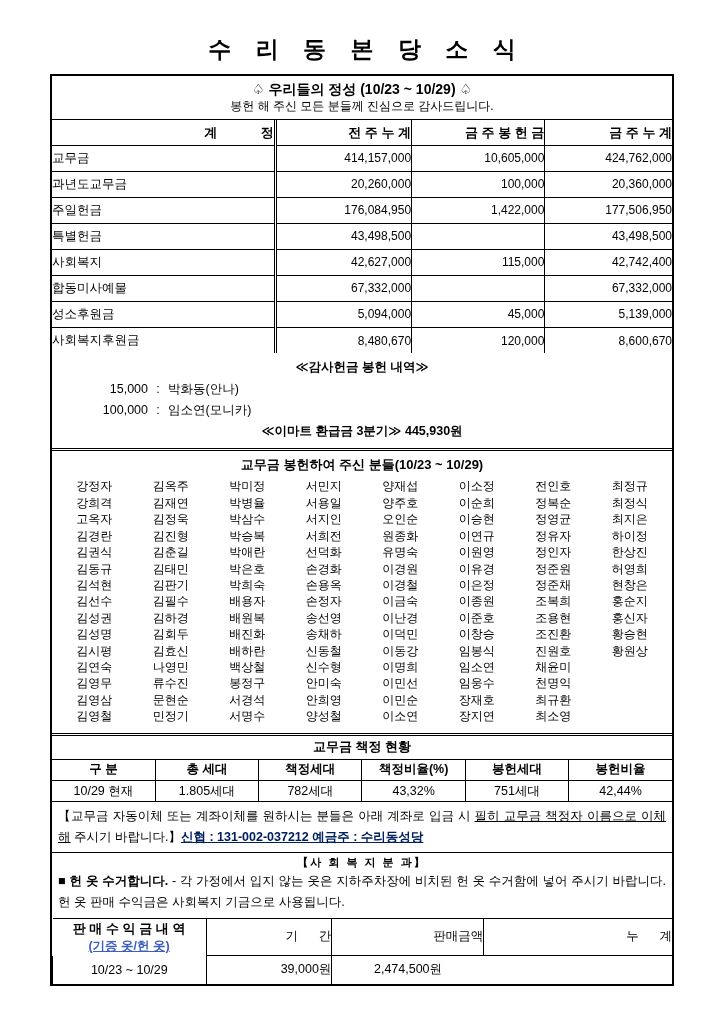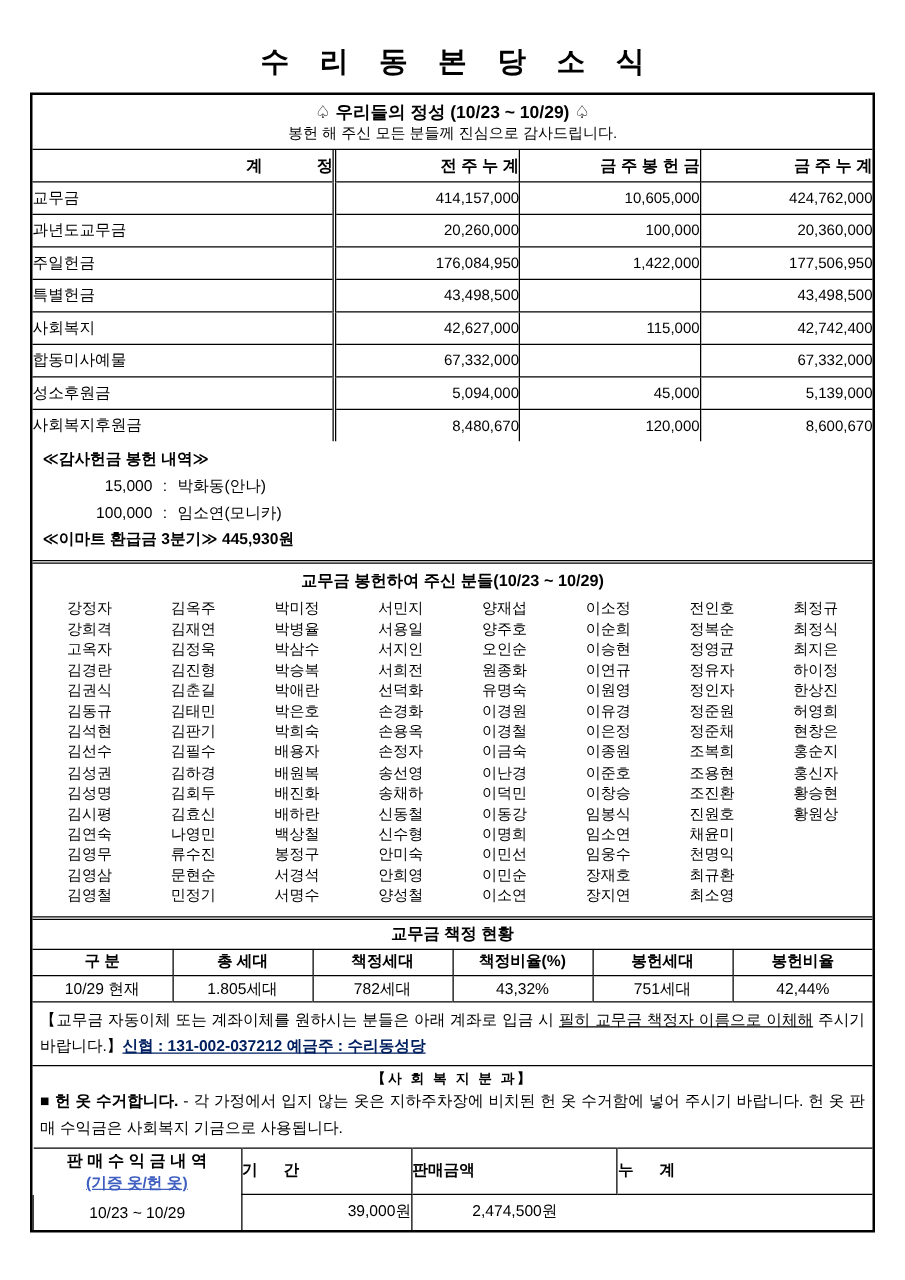--- a/index.html
+++ b/index.html
@@ -7,42 +7,42 @@
   body {
     width:724px; height:1024px; background:#ffffff; color:#000;
     font-family:"Liberation Sans","DejaVu Sans",sans-serif;
     -webkit-font-smoothing:antialiased;
   }
   .page-title {
     text-align:center; font-weight:bold; font-size:23px;
     letter-spacing:9px; padding:38px 0 13px 9px; line-height:1;
   }
   .doc {
-    width:676px; margin:0 auto; border:2px solid #000; background:#fff;
+    width:624px; margin:0 auto; border:2px solid #000; background:#fff;
   }
   
   .offer-head { text-align:center; padding:4px 0 5px; border-bottom:1px solid #000; }
   .offer-title { font-weight:bold; font-size:14px; line-height:1.35; }
   .offer-sub { font-size:12px; line-height:1.3; }
   
   table.offering { width:100%; border-collapse:collapse; table-layout:fixed; font-size:12px; }
   table.offering th {
     font-weight:bold; font-size:13px; height:25px; border-bottom:1px solid #000;
     white-space:pre; text-align:right; padding:0;
   }
   table.offering th:first-child, table.offering td:first-child { border-right:3px double #000; }
   table.offering th:nth-child(2), table.offering td:nth-child(2),
   table.offering th:nth-child(3), table.offering td:nth-child(3) { border-right:1px solid #000; }
   table.offering td { height:26px; border-top:1px solid #000; padding:0; }
   table.offering tbody tr:first-child td { border-top:none; }
   td.account { text-align:left; padding-left:8px; font-size:12.5px; }
   td.amount  { text-align:right; padding-right:8px; }
   
   .thanks { padding:4px 8px 6px; font-size:12.5px; border-bottom:3px double #000; line-height:1.7; }
-  .thanks-title, .emart-line { font-weight:bold; }
+  .thanks-title, .emart-line { font-weight:bold;text-align:center; }
   .thanks-line { padding-left:8px; }
   .thanks-amount { display:inline-block; width:80px; text-align:right; }
   .thanks-colon { display:inline-block; width:20px; text-align:center; }
   
   .donors { border-bottom:3px double #000; padding:2px 4px 8px; }
   .donors-title { text-align:center; font-weight:bold; font-size:13px; padding:3px 0 4px; }
   .donors-grid {
     display:grid; grid-template-columns:repeat(8,1fr);
     font-size:12px; text-align:center; line-height:16.4px;
   }
@@ -61,21 +61,21 @@
     white-space:nowrap;
   }
   
   .welfare-title { text-align:center; font-weight:bold; font-size:11px; letter-spacing:2px; padding:2px 0 1px; }
   .welfare-text { padding:0 6px 5px; font-size:12.5px; line-height:1.65; text-align:justify; }
   .welfare-text .b { font-weight:bold; }
   
   table.sales { width:100%; border-collapse:collapse; table-layout:fixed; font-size:12.5px; border-top:1px solid #000; }
   table.sales td, table.sales th { padding:0; height:28px; }
   table.sales .vline { border-left:1px solid #000; }
-  table.sales thead th { font-weight:bold; text-align:left; border-bottom:1px solid #000; white-space:pre; }
+  table.sales thead th { font-weight:normal; text-align:right; border-bottom:1px solid #000; white-space:pre; }
   .sales-rowhead { text-align:center; vertical-align:middle;margin-left:28px; }
   .sales-rowhead .l1 { font-weight:bold; white-space:pre; font-size:13px; line-height:1.5; }
   .sales-rowhead .l2 {
     font-weight:bold; color:var(--blue-link,#3E5EC0); text-decoration:underline; line-height:1.4;
   }
   td.c { text-align:center; }
   td.r { text-align:right; padding-right:14px; }
 </style>
 </head>
 <body>

